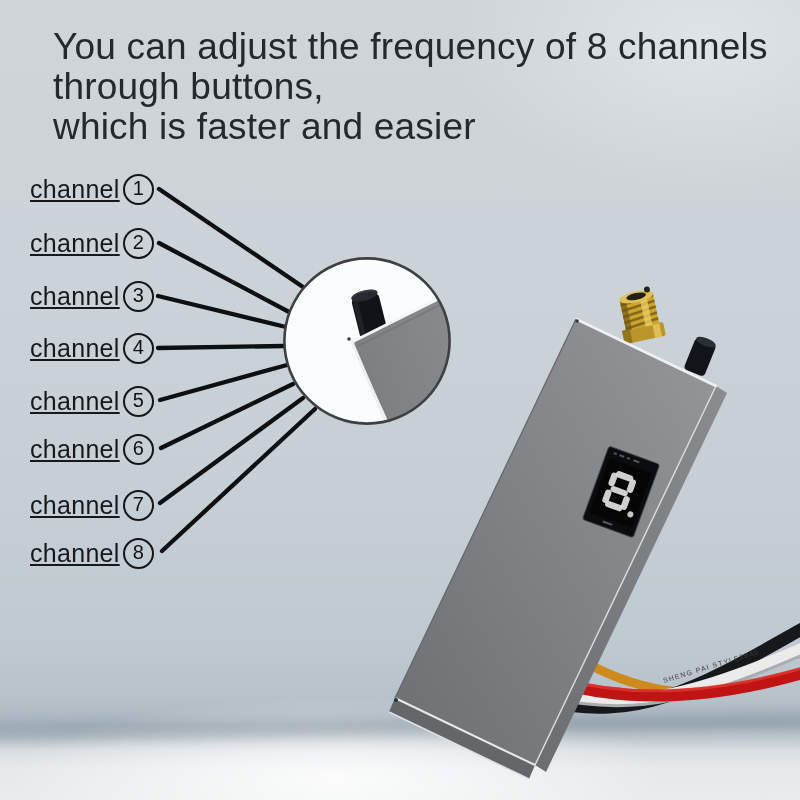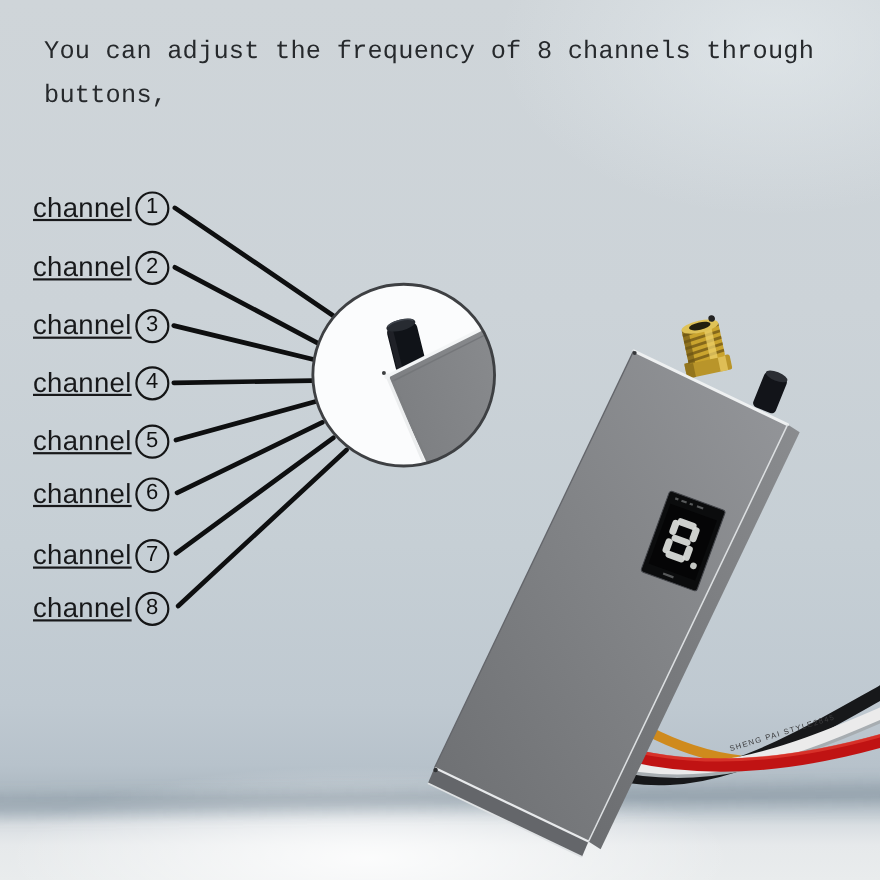--- a/index.html
+++ b/index.html
@@ -15,22 +15,22 @@
       radial-gradient(45% 28% at 88% 5%, rgba(234,240,243,.55), rgba(234,240,243,0) 70%),
       linear-gradient(180deg,#cfd5d9 0%,#ccd3d8 35%,#c6cfd5 62%,#bfc9d1 80%,#b7c2cb 87%,#aab6bf 90.6%,#bec8cf 92.2%,#d9dee2 93.8%,#e6e9eb 96%,#e9eced 100%);
   }
   .horizon{
     position:absolute;left:-20px;right:-20px;top:714px;height:26px;
     background:linear-gradient(180deg,rgba(120,135,148,0),rgba(104,121,135,.40),rgba(120,135,148,0));
     filter:blur(6px);transform:rotate(-0.9deg);
     pointer-events:none;
   }
   .heading{
-    position:absolute;left:40px;top:27px;width:724px;
-    font-size:23px;line-height:40px;color:#26292c;letter-spacing:.2px;font-family:Liberation Mono, monospace;
+    position:absolute;left:53px;top:27px;width:724px;
+    font-size:37px;line-height:40px;color:#26292c;letter-spacing:.2px;
   }
   .heading span{display:block;}
   .channel-row{
     position:absolute;left:30px;height:38px;
     display:flex;align-items:center;gap:2px;
   }
   .channel-row .ch-text{
     font-size:25px;color:#17181a;letter-spacing:.3px;text-decoration:underline;
   }
   .channel-row .ch-num{
@@ -170,20 +170,21 @@
         <line x1="352" y1="342" x2="408" y2="474" stroke="#eceeef" stroke-width="3" stroke-linecap="round"></line>
         <circle cx="352" cy="342" r="2.6" fill="#f0f2f3"></circle>
         <circle cx="349" cy="339" r="1.8" fill="#3c3e40"></circle>
       </g>
       <circle cx="367" cy="341" r="82.6" fill="none" stroke="#3e4043" stroke-width="2.6"></circle>
     </g>
   </svg>
 
   <div class="heading">
     <span>You can adjust the frequency of 8 channels through buttons,</span>
+    <span>which is faster and easier</span>
   </div>
 
   <div class="channel-row" style="top:170px">
     <span class="ch-text">channel</span>
     <span class="ch-num">1</span>
   </div>
   <div class="channel-row" style="top:224px">
     <span class="ch-text">channel</span>
     <span class="ch-num">2</span>
   </div>

